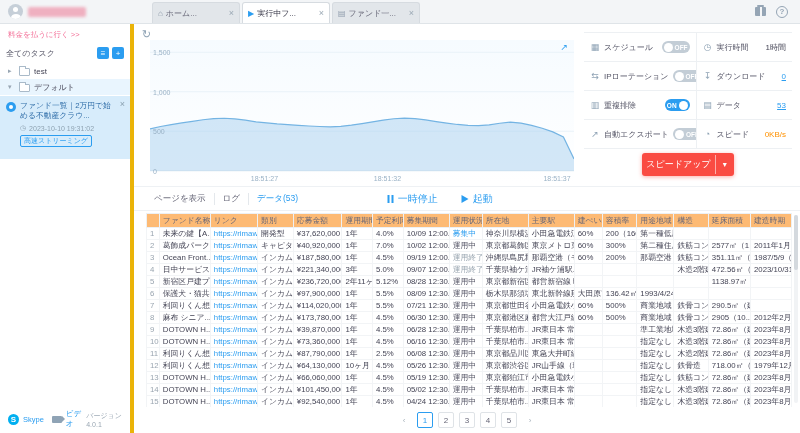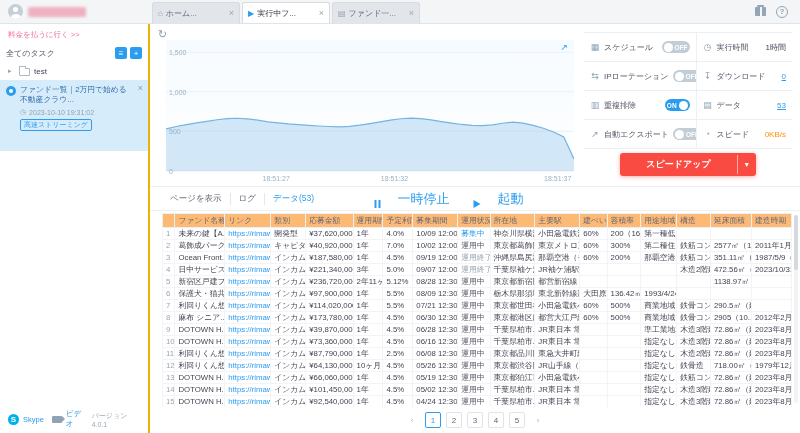--- a/index.html
+++ b/index.html
@@ -22,31 +22,31 @@
   .tlabel{overflow:hidden;white-space:nowrap}
   .tclose{margin-left:auto;color:#9aa8b4;font-size:9px}
   .topbar-right{display:flex;align-items:center;gap:10px;padding:0 12px;flex:none}
   .gift{width:11px;height:9px;background:#95a5b5;position:relative;border-radius:1px;display:inline-block}
   .gift::before{content:"";position:absolute;left:4.5px;top:0;bottom:0;width:2px;background:#f3f5f7}
   .gift::after{content:"";position:absolute;top:-2.5px;left:2px;width:7px;height:2px;background:#95a5b5;border-radius:1px}
   .help{width:12px;height:12px;border:1px solid #95a5b5;border-radius:50%;color:#95a5b5;font-size:8px;display:flex;align-items:center;justify-content:center;font-weight:bold}
 
   
   .layout{flex:1;display:flex;min-height:0}
-  .sidebar{width:150px;background:#fff;border-right:2px solid #eab308;position:relative;font-size:8px;flex:none}
+  .sidebar{width:134px;background:#fff;border-right:4px solid #eab308;position:relative;font-size:8px;flex:none}
   .pay-link{color:#f36d96;padding:6px 8px 4px;font-size:7.5px}
   .tasks-header{display:flex;align-items:center;padding:3px 6px 4px;color:#556;gap:3px}
   .hdr-icons{margin-left:auto;display:flex;gap:3px}
   .hdr-icon{width:12px;height:12px;background:#2b9df0;color:#fff;border-radius:2px;font-size:8px;display:flex;align-items:center;justify-content:center}
   .tree-row{display:flex;align-items:center;gap:4px;height:16px;padding:0 8px;color:#445;cursor:default}
   .tree-row.selected{background:#e9f5fe}
   .chev{color:#98a6b3;font-size:7px;width:7px;flex:none}
   .folder{width:11px;height:8px;border:1px solid #a9bac9;border-radius:1px;position:relative;background:#fff;flex:none;margin-top:1px}
   .folder::before{content:"";position:absolute;top:-3px;left:-1px;width:5px;height:2px;border:1px solid #a9bac9;border-bottom:none;border-radius:1px 1px 0 0;background:#fff}
-  .task-card{background:#d7ecfb;padding:5px 6px 20px;position:relative;margin-top:1px}
+  .task-card{background:#d7ecfb;padding:5px 6px 12px;position:relative;margin-top:1px}
   .task-title-row{display:flex;gap:4px;padding-right:10px}
   .task-icon{width:10px;height:10px;border-radius:50%;background:#2b9df0;flex:none;position:relative;margin-top:1px}
   .task-icon::before{content:"";position:absolute;inset:3px;background:#fff;border-radius:50%}
   .task-title{color:#2f6da8;font-size:7.8px;line-height:1.3}
   .card-close{position:absolute;top:3px;right:5px;color:#8aa0b0;font-size:9px}
   .task-meta{color:#8fa3b2;font-size:7px;margin:3px 0 3px 14px;display:flex;gap:3px;align-items:center}
   .task-badge{display:inline-block;margin-left:14px;border:1px solid #2b9df0;color:#2b9df0;font-size:7px;padding:0 3px;border-radius:2px;line-height:10px}
   .sidebar-footer{position:absolute;bottom:4px;left:8px;right:6px;display:flex;align-items:center;gap:4px;font-size:7.5px}
   .skype-ic{width:11px;height:11px;border-radius:50%;background:#00aff0;color:#fff;font-size:8px;font-weight:bold;display:flex;align-items:center;justify-content:center;flex:none}
   .cam-ic{width:10px;height:7px;background:#8fa3b5;border-radius:1px;position:relative;flex:none;margin-left:4px}
@@ -71,30 +71,30 @@
   .set-cell.left{border-right:1px solid #edf0f3}
   .set-ic{color:#8fa3b5;font-size:9px;width:10px;text-align:center;flex:none}
   .toggle{margin-left:auto;height:12px;border-radius:7px;background:#c3cdd6;color:#fff;font-size:6.5px;font-weight:bold;display:flex;align-items:center;gap:2px;padding:0 2px;flex:none}
   .toggle.on{background:#2b9df0}
   .knob{width:9px;height:9px;background:#fff;border-radius:50%;display:inline-block}
   .set-val{margin-left:auto;color:#445}
   .set-val.link{color:#2b9df0;text-decoration:underline}
   .set-val.speed{color:#ff9100}
   .speedup-row{flex:1;display:flex;align-items:center;justify-content:center}
   .speedup-btn{background:#fa4b42;color:#fff;font-size:9px;display:flex;align-items:center;border-radius:3px;overflow:hidden;box-shadow:0 1px 4px rgba(250,75,66,.45)}
-  .speedup-main{padding:5px 26px;font-weight:bold}
+  .speedup-main{padding:5px 4px;font-weight:normal}
   .speedup-caret{padding:5px 7px;border-left:1px solid rgba(255,255,255,.55);font-size:8px}
 
   .toolbar{height:24px;display:flex;align-items:center;padding:0 10px 0 12px;position:relative;border-bottom:1px solid #eef1f4;flex:none}
   .vtabs{display:flex;align-items:flex-end}
   .vtab{padding:0 8px;border-right:1px solid #e4e8ec;color:#667;font-size:8.5px}
   .vtab:last-child{border-right:none}
   .vtab.active{color:#2b9df0}
   .run-controls{position:absolute;left:46%;transform:translateX(-50%);display:flex;gap:24px;align-items:center}
-  .ctrl{display:flex;align-items:flex-end;gap:17px;color:#2b9df0;font-size:13px}
+  .ctrl{display:flex;align-items:center;gap:4px;color:#2b9df0;font-size:10px}
   .pause-ic{display:flex;gap:2px}
   .pause-ic i{width:2px;height:8px;background:#2b9df0;display:block}
   .play-ic{width:0;height:0;border-left:7px solid #2b9df0;border-top:4.5px solid transparent;border-bottom:4.5px solid transparent}
   .issue{margin-left:auto;display:flex;align-items:center;gap:4px;color:#2b9df0;font-size:8px}
   .issue-ic{width:10px;height:10px;border-radius:50%;background:#2b9df0;color:#fff;font-size:7px;font-weight:bold;display:flex;align-items:center;justify-content:center;flex:none}
 
   .table-wrap{flex:1;overflow:hidden;position:relative;padding:2px 8px 0 12px;min-height:0}
   table{width:100%;border-collapse:collapse;table-layout:fixed;font-size:7.8px}
   th{background:#fdba74;color:#667;font-weight:normal;text-align:left;padding:0 3px;border:1px solid #edf0f3;white-space:nowrap;overflow:hidden;height:14px}
   td{padding:0 3px;border:1px solid #f2f4f6;white-space:nowrap;overflow:hidden;height:12px;color:#445}
@@ -150,20 +150,25 @@
         <span class="hdr-icons">
           <span class="hdr-icon">≡</span>
           <span class="hdr-icon">+</span>
         </span>
       </div>
       <div id="tree">
           <div class="tree-row">
             <span class="chev">▸</span>
             <span class="folder"></span>
             <span>test</span>
+          </div>
+          <div class="tree-row selected">
+            <span class="chev">▾</span>
+            <span class="folder"></span>
+            <span>デフォルト</span>
           </div>
         </div>
       <div class="task-card">
         <div class="task-title-row">
           <span class="task-icon"></span>
           <span class="task-title">ファンド一覧｜2万円で始める不動産クラウ...</span>
         </div>
         <span class="card-close">×</span>
         <div class="task-meta">
           <span>◷</span>

